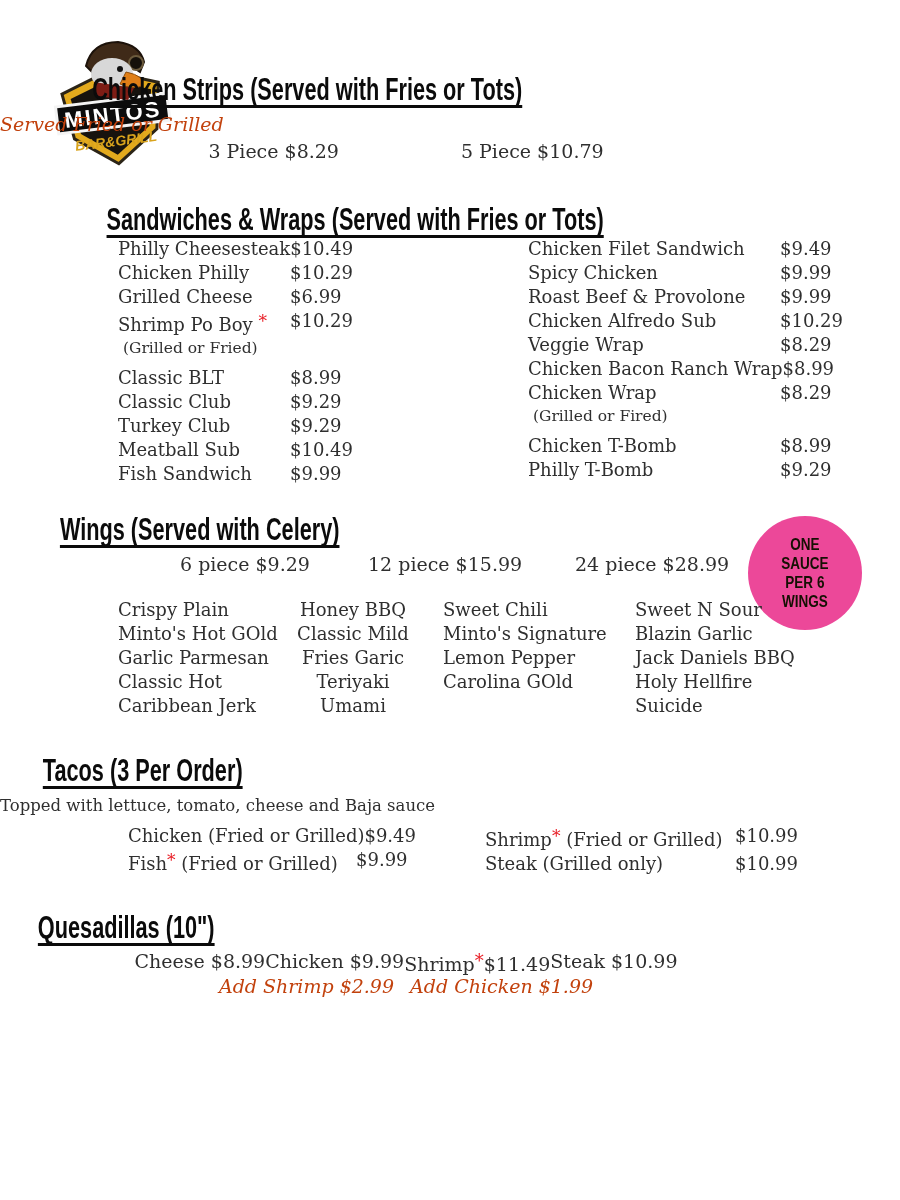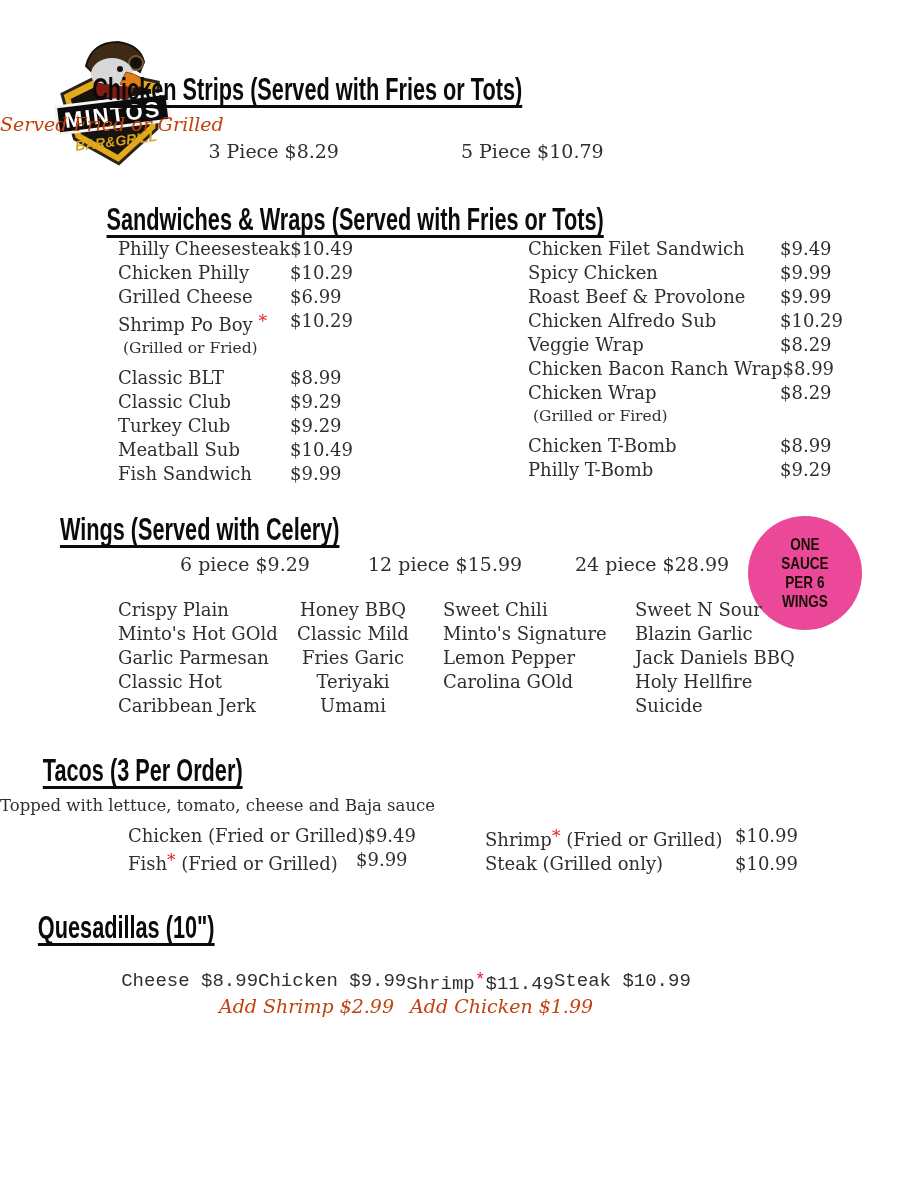--- a/index.html
+++ b/index.html
@@ -37,21 +37,21 @@
   .sc1{left:118px;} .sc2{left:293px;width:120px;text-align:center;} .sc3{left:443px;} .sc4{left:635px;}
   
   .taco-sub{margin-top:9px;font-size:16.5px;}
   .taco-cols{position:absolute;top:824px;left:0;width:900px;font-size:17.5px;line-height:25px;}
   .tc-left{position:absolute;left:128px;top:0;}
   .tc-right{position:absolute;left:485px;top:0;}
   .tc-left .mi-name{flex:0 0 228px;}
   .tc-right .mi-name{flex:0 0 250px;}
   .taco-cols .mi-row{font-size:18px;}
   
-  .q-items{margin-top:26px;display:flex;justify-content:center;font-size:19px;white-space:nowrap;font-family:Liberation Mono, monospace;}
+  .q-items{margin-top:6px;display:flex;justify-content:center;font-size:19px;white-space:nowrap;}
   .q-add{display:flex;justify-content:center;gap:16px;font-size:19px;}
   .logo{position:absolute;left:50px;top:36px;width:128px;height:142px;}
 </style>
 </head>
 <body>
 
 <div class="page">
 
   <div class="logo">
     <svg width="128" height="142" viewBox="0 0 128 142">

